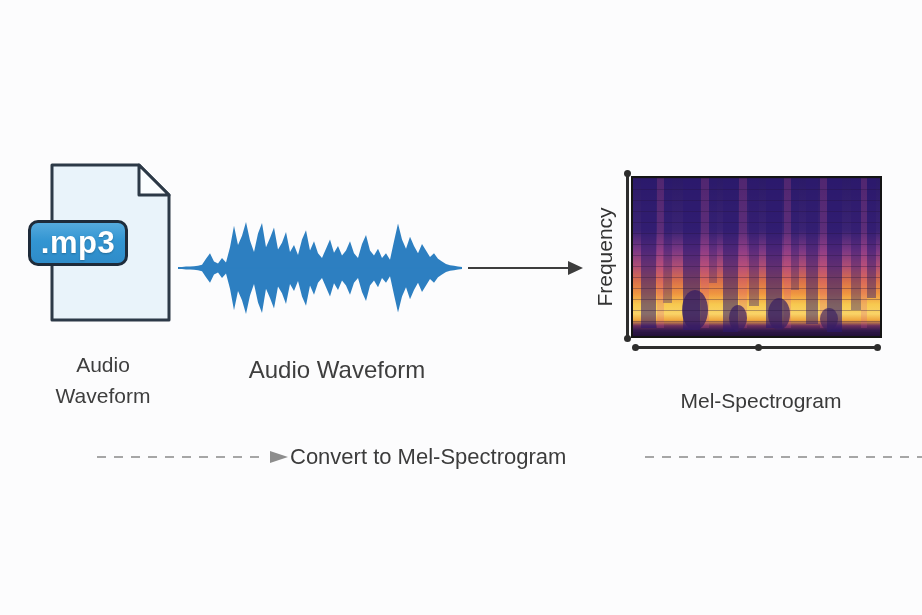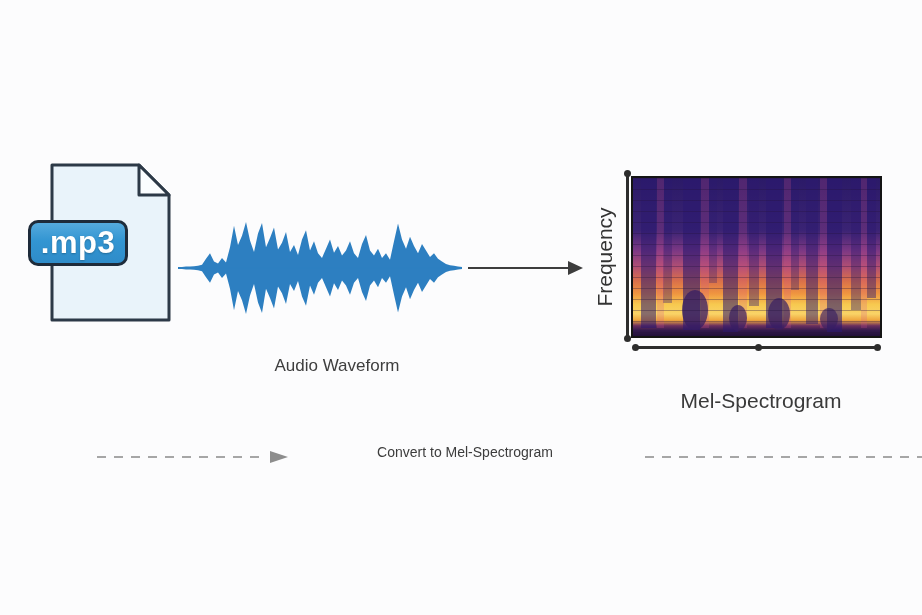--- a/index.html
+++ b/index.html
@@ -29,21 +29,21 @@
   }
   .file-caption {
     left: 23px; top: 349px; width: 160px;
     text-align: center; font-size: 21px; line-height: 31px; color: #3e3e3e;
   }
 
   
   .wf-svg { left: 178px; top: 218px; width: 284px; height: 100px; }
   .wf-caption {
     left: 212px; top: 356px; width: 250px;
-    text-align: center; font-size: 17px; color: #3e3e3e;
+    text-align: center; font-size: 24px; color: #3e3e3e;
   }
 
   
   .arrow-line { left: 468px; top: 267px; width: 102px; height: 2px; background: #3d3d3d; }
   .arrow-head {
     left: 568px; top: 261px; width: 0; height: 0;
     border-top: 7px solid transparent;
     border-bottom: 7px solid transparent;
     border-left: 15px solid #3d3d3d;
   }
@@ -69,34 +69,38 @@
   
   .dash {
     top: 456px; height: 2px;
     background: repeating-linear-gradient(90deg, #a6a6a6 0 9px, transparent 9px 17px);
   }
   .dash-left  { left: 97px;  width: 162px; }
   .dash-right { left: 645px; width: 277px; }
   .dash-head  { left: 269px; top: 450px; }
   .convert-label {
     left: 290px; top: 444px; width: 350px;
-    text-align: center; font-size: 14px; color: #3c3c3c;
+    text-align: left; font-size: 22px; color: #3c3c3c;
   }
 </style>
 </head>
 <body>
 
 <div class="canvas">
 
   <svg class="abs doc-svg" viewBox="0 0 121 159" preserveAspectRatio="none">
     <path d="M2 2 L89 2 L119 32 L119 157 L2 157 Z" fill="#e9f3fa" stroke="#2c3947" stroke-width="3" stroke-linejoin="round"></path>
     <path d="M89 2 L89 32 L119 32 Z" fill="#fbfdff" stroke="#2c3947" stroke-width="3" stroke-linejoin="round"></path>
   </svg>
   <div class="abs badge">
     <span>.mp3</span>
+  </div>
+  <div class="abs file-caption">
+    <div>Audio</div>
+    <div>Waveform</div>
   </div>
 
   <svg class="abs wf-svg" viewBox="0 0 284 100" preserveAspectRatio="none">
     <polygon points="0.0,49.1 4.0,49.1 8.0,48.6 12.0,48.6 16.0,48.2 20.0,47.7 24.0,46.8 28.0,40.8 32.0,35.3 36.0,43.6 40.0,45.4 44.0,39.9 48.0,44.5 52.0,29.3 56.0,7.7 60.0,27.0 64.0,17.8 68.0,4.0 72.0,22.4 76.0,33.9 80.0,15.5 84.0,4.9 88.0,29.3 92.0,20.1 96.0,9.5 100.0,31.6 104.0,24.7 108.0,14.1 112.0,33.9 116.0,27.0 120.0,37.1 124.0,21.5 128.0,12.3 132.0,32.5 136.0,23.3 140.0,35.3 144.0,39.9 148.0,30.7 152.0,21.5 156.0,34.8 160.0,27.9 164.0,37.6 168.0,32.5 172.0,23.3 176.0,35.3 180.0,39.9 184.0,26.1 188.0,16.9 192.0,32.5 196.0,37.6 200.0,30.7 204.0,39.9 208.0,35.3 212.0,41.7 216.0,23.3 220.0,5.4 224.0,21.5 228.0,30.7 232.0,18.7 236.0,27.9 240.0,35.3 244.0,26.1 248.0,32.5 252.0,39.0 256.0,35.3 260.0,40.8 264.0,43.6 268.0,45.9 272.0,47.2 276.0,47.7 280.0,48.6 284.0,49.1 284.0,50.9 280.0,51.4 276.0,52.3 272.0,52.8 268.0,54.1 264.0,56.4 260.0,59.2 256.0,64.7 252.0,61.0 248.0,67.5 244.0,73.9 240.0,64.7 236.0,72.1 232.0,81.3 228.0,69.3 224.0,78.5 220.0,94.6 216.0,76.7 212.0,58.3 208.0,64.7 204.0,60.1 200.0,69.3 196.0,62.4 192.0,67.5 188.0,83.1 184.0,73.9 180.0,60.1 176.0,64.7 172.0,76.7 168.0,67.5 164.0,62.4 160.0,72.1 156.0,65.2 152.0,78.5 148.0,69.3 144.0,60.1 140.0,64.7 136.0,76.7 132.0,67.5 128.0,87.7 124.0,78.5 120.0,62.9 116.0,73.0 112.0,66.1 108.0,85.9 104.0,75.3 100.0,68.4 96.0,90.5 92.0,79.9 88.0,70.7 84.0,95.1 80.0,84.5 76.0,66.1 72.0,77.6 68.0,96.0 64.0,82.2 60.0,73.0 56.0,92.3 52.0,70.7 48.0,55.5 44.0,60.1 40.0,54.6 36.0,56.4 32.0,64.7 28.0,59.2 24.0,53.2 20.0,52.3 16.0,51.8 12.0,51.4 8.0,51.4 4.0,50.9 0.0,50.9" fill="#2d7fc1"></polygon>
     <line x1="0" y1="50" x2="284" y2="50" stroke="#2d7fc1" stroke-width="1.6"></line>
   </svg>
   <div class="abs wf-caption">Audio Waveform</div>
 
   <div class="abs arrow-line"></div>
   <div class="abs arrow-head"></div>

